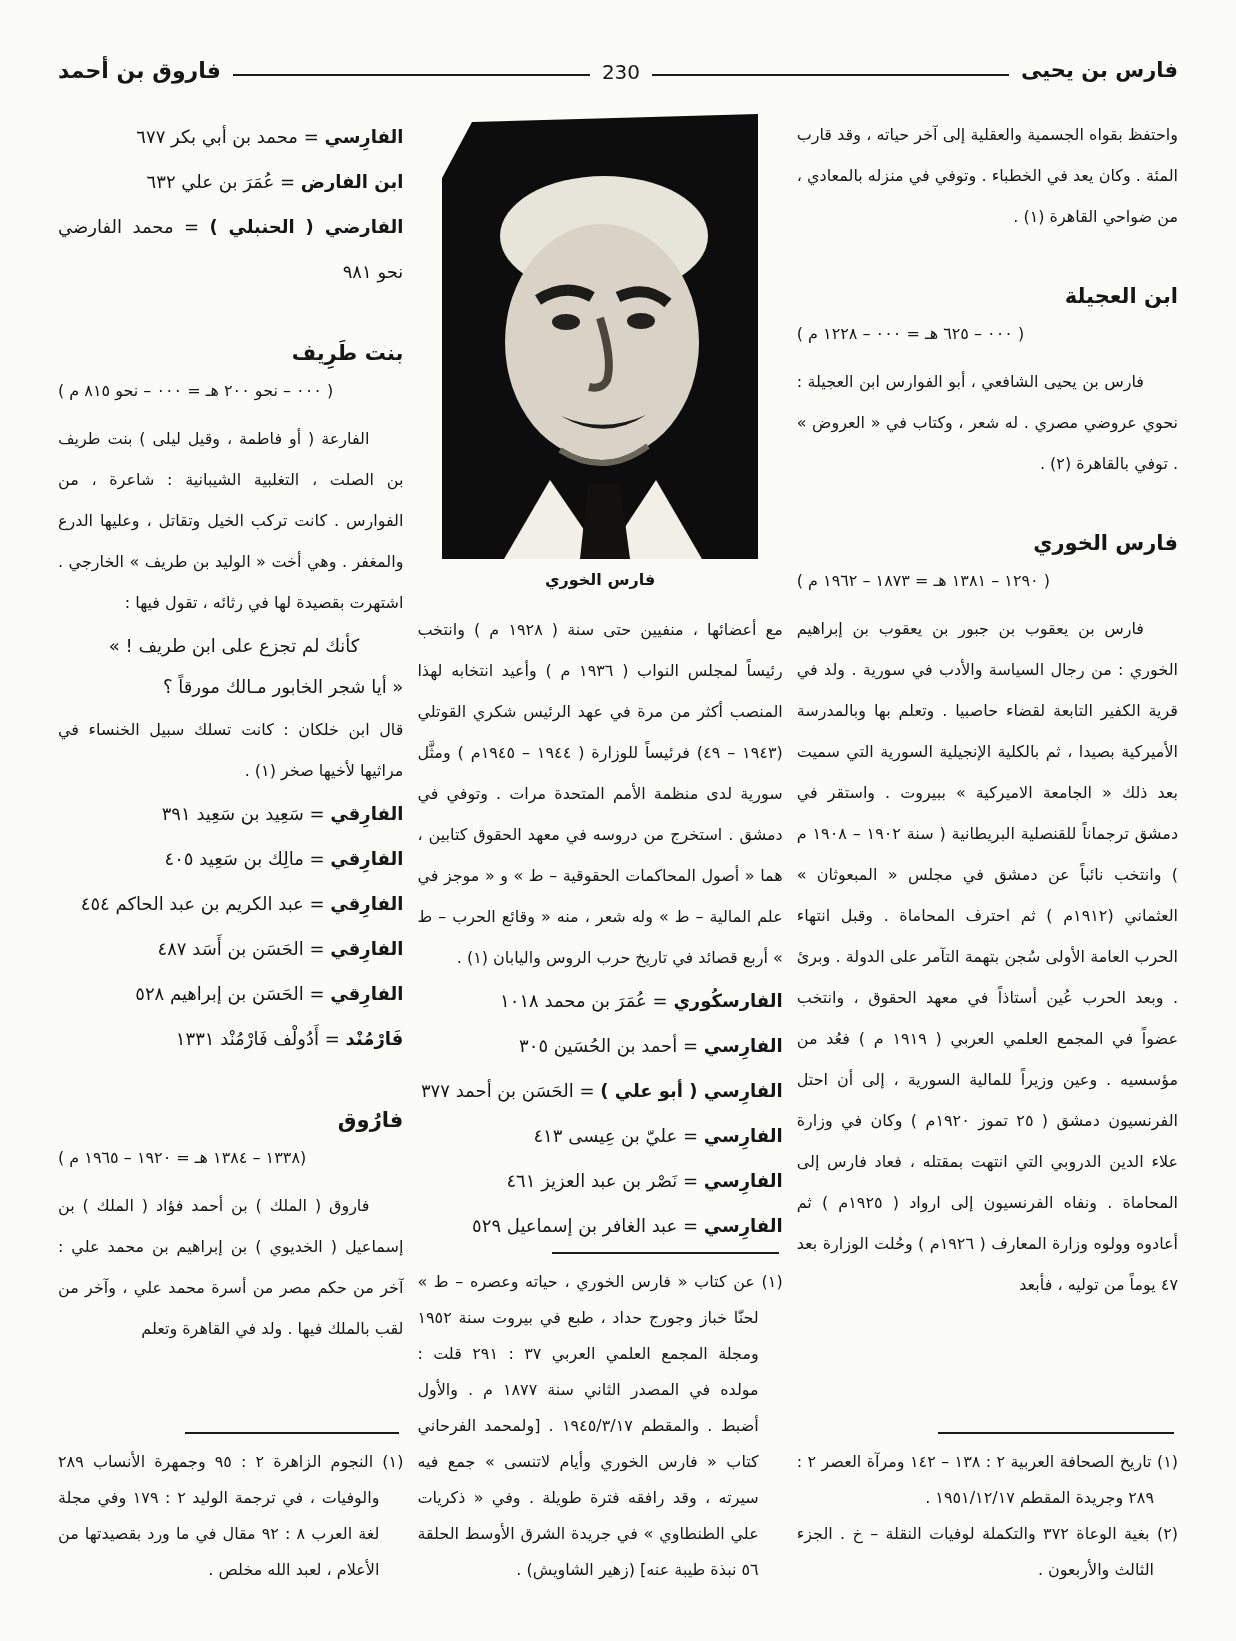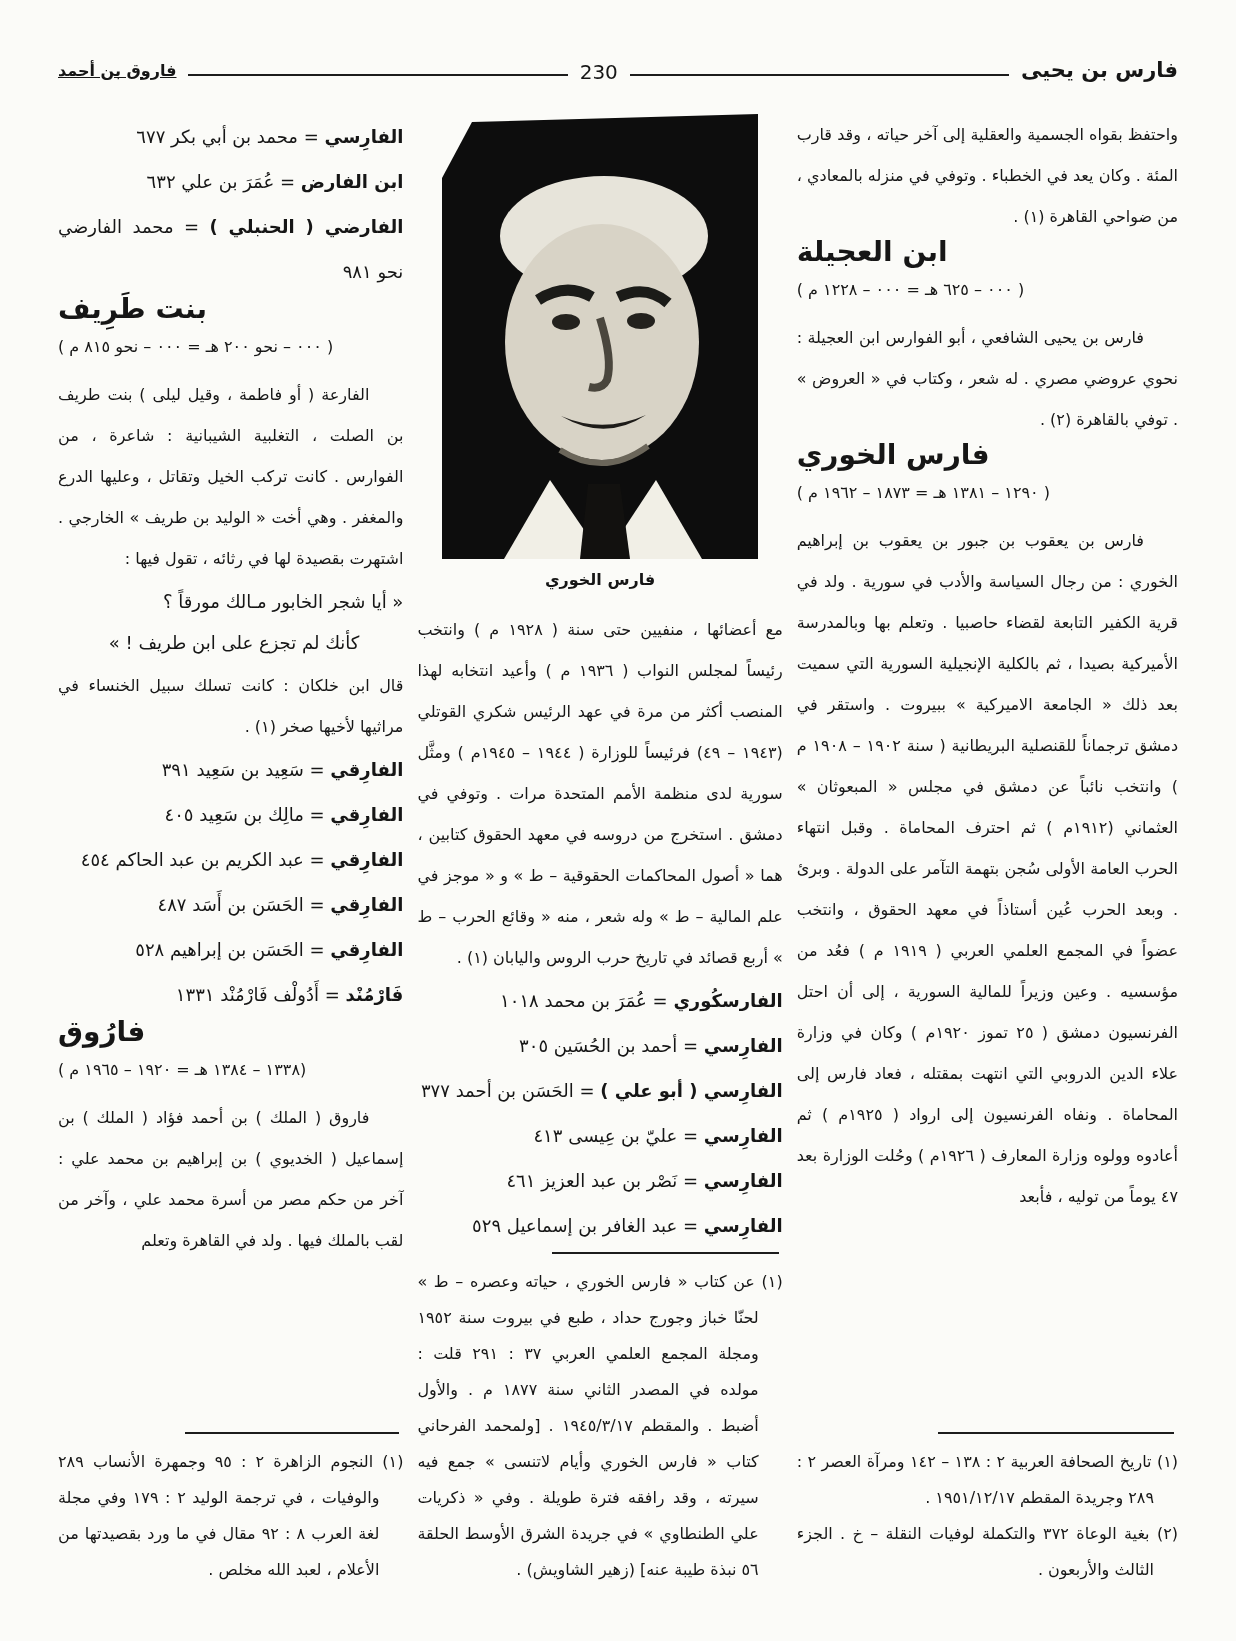--- a/index.html
+++ b/index.html
@@ -15,40 +15,40 @@
     padding:40px 58px 0 58px;
     overflow:hidden;
   }
   
   .header {
     display:flex; align-items:center;
     height:60px;
   }
   .header-title { font-weight:bold; white-space:nowrap; }
   .header-title.right { font-size:21px; }
-  .header-title.left  { font-size:16px;text-decoration:underline; }
+  .header-title.left  { font-size:22px; }
   .header-rule { flex:1 1 auto; height:2px; background:#1c1c1c; margin:10px 12px 0 12px; }
   .page-number { font-size:20px; margin-top:4px; white-space:nowrap; }
 
   
   .columns { display:flex; gap:14px; margin-top:14px; height:1500px; }
   .column  { display:flex; flex-direction:column; box-sizing:border-box; }
   .col-right  { width:382px; }
   .col-middle { width:366px; }
   .col-left   { width:346px; }
 
   
   .paragraph {
     font-size:16px; line-height:41px;
     text-align:justify; text-justify:inter-word;
   }
   .paragraph.indent { text-indent:34px; }
   .section-heading {
-    text-align:left; font-weight:bold; font-size:28px;
-    margin-bottom:8px; line-height:30px;
+    text-align:right; font-weight:bold; font-size:21px;
+    margin-top:44px; margin-bottom:8px; line-height:30px;
   }
   .dates-line {
     text-align:left; font-size:16px; line-height:30px; margin-bottom:12px;
   }
   .dictionary-entry {
     font-size:18px; line-height:45px; text-align:justify;
   }
   .entry-lead { font-weight:bold; }
   .verse { margin:2px 0; }
   .verse-line { font-size:18px; line-height:41px; }
@@ -134,22 +134,22 @@
       </div>
 
     <div class="column col-left">
         <div class="dictionary-entry"><span class="entry-lead">الفارِسي</span><span> = محمد بن أبي بكر ٦٧٧</span></div>
         <div class="dictionary-entry"><span class="entry-lead">ابن الفارض</span><span> = عُمَرَ بن علي ٦٣٢</span></div>
         <div class="dictionary-entry"><span class="entry-lead">الفارضي ( الحنبلي )</span><span> = محمد الفارضي نحو ٩٨١</span></div>
         <div class="section-heading">بنت طَرِيف</div>
         <div class="dates-line">( ٠٠٠ – نحو ٢٠٠ هـ = ٠٠٠ – نحو ٨١٥ م )</div>
         <div class="paragraph indent">الفارعة ( أو فاطمة ، وقيل ليلى ) بنت طريف بن الصلت ، التغلبية الشيبانية : شاعرة ، من الفوارس . كانت تركب الخيل وتقاتل ، وعليها الدرع والمغفر . وهي أخت « الوليد بن طريف » الخارجي . اشتهرت بقصيدة لها في رثائه ، تقول فيها :</div>
         <div class="verse">
+          <div class="verse-line vl1">كأنك لم تجزع على ابن طريف ! »</div>
           <div class="verse-line vl0">« أيا شجر الخابور مـالك مورقاً ؟</div>
-          <div class="verse-line vl1">كأنك لم تجزع على ابن طريف ! »</div>
         </div>
         <div class="paragraph">قال ابن خلكان : كانت تسلك سبيل الخنساء في مراثيها لأخيها صخر (١) .</div>
         <div class="dictionary-entry"><span class="entry-lead">الفارِقي</span><span> = سَعِيد بن سَعِيد ٣٩١</span></div>
         <div class="dictionary-entry"><span class="entry-lead">الفارِقي</span><span> = مالِك بن سَعِيد ٤٠٥</span></div>
         <div class="dictionary-entry"><span class="entry-lead">الفارِقي</span><span> = عبد الكريم بن عبد الحاكم ٤٥٤</span></div>
         <div class="dictionary-entry"><span class="entry-lead">الفارِقي</span><span> = الحَسَن بن أَسَد ٤٨٧</span></div>
         <div class="dictionary-entry"><span class="entry-lead">الفارِقي</span><span> = الحَسَن بن إبراهيم ٥٢٨</span></div>
         <div class="dictionary-entry"><span class="entry-lead">فَارْمُنْد</span><span> = أَدُولْف فَارْمُنْد ١٣٣١</span></div>
         <div class="section-heading">فارُوق</div>
         <div class="dates-line">(١٣٣٨ – ١٣٨٤ هـ = ١٩٢٠ – ١٩٦٥ م )</div>

